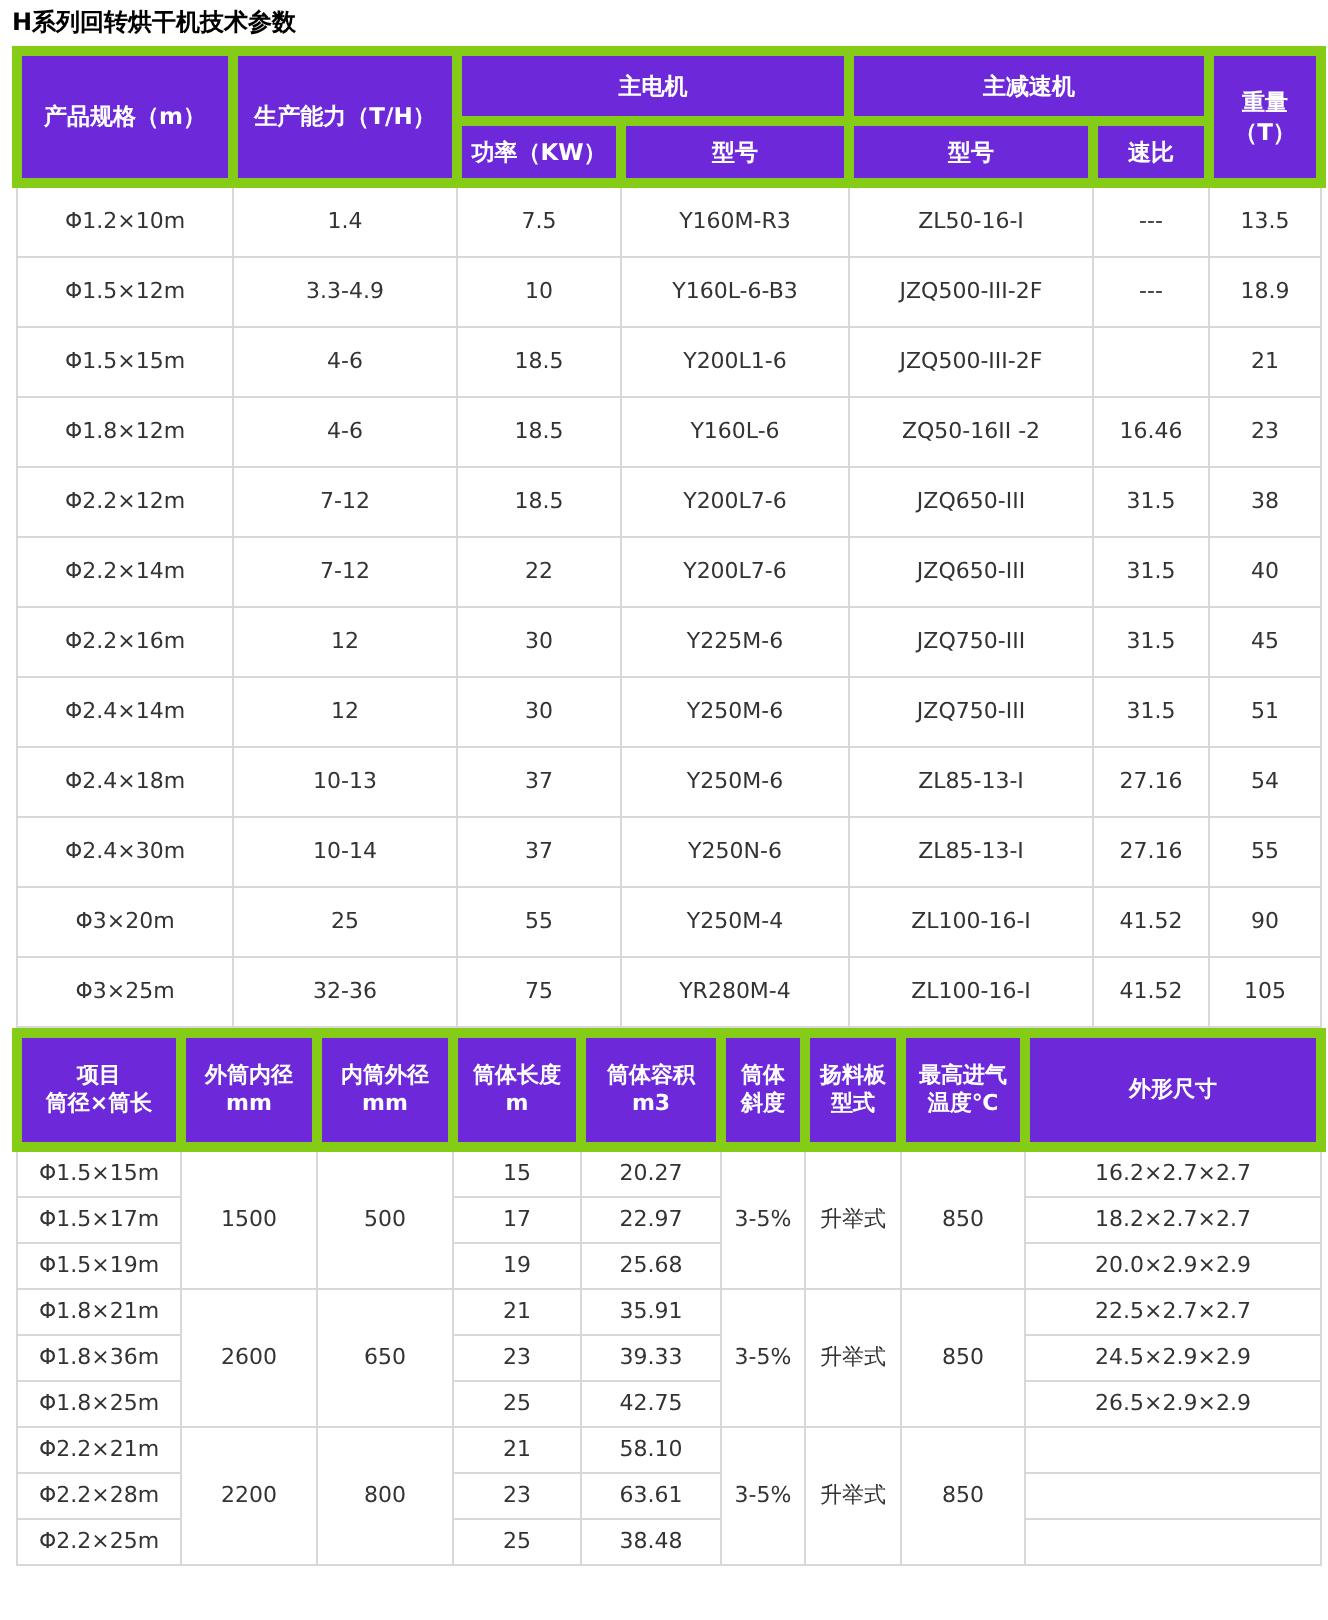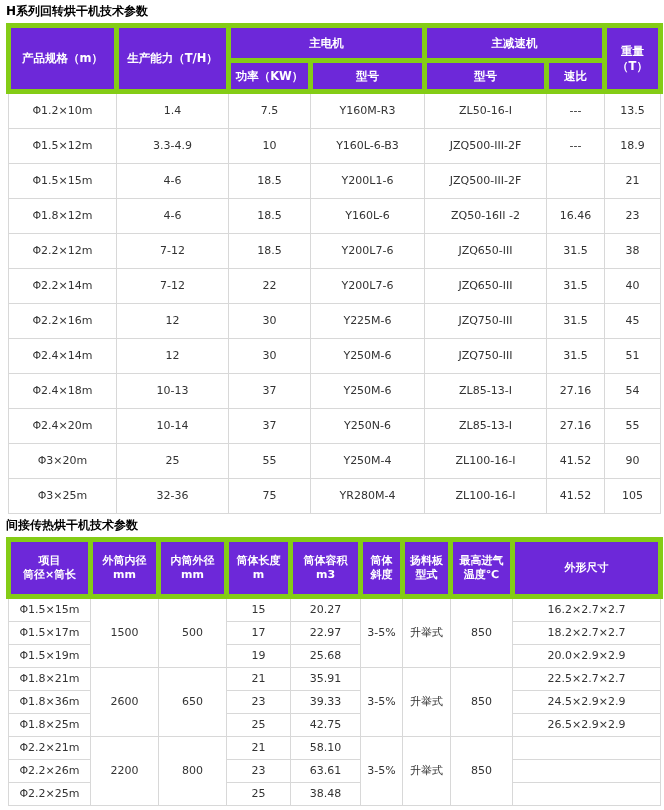--- a/index.html
+++ b/index.html
@@ -182,21 +182,21 @@
       <tr>
         <td>Φ2.4×18m</td>
         <td>10-13</td>
         <td>37</td>
         <td>Y250M-6</td>
         <td>ZL85-13-I</td>
         <td>27.16</td>
         <td>54</td>
       </tr>
       <tr>
-        <td>Φ2.4×20m</td>
+        <td>Φ2.4×30m</td>
         <td>10-14</td>
         <td>37</td>
         <td>Y250N-6</td>
         <td>ZL85-13-I</td>
         <td>27.16</td>
         <td>55</td>
       </tr>
       <tr>
         <td>Φ3×20m</td>
         <td>25</td>
@@ -211,21 +211,20 @@
         <td>32-36</td>
         <td>75</td>
         <td>YR280M-4</td>
         <td>ZL100-16-I</td>
         <td>41.52</td>
         <td>105</td>
       </tr>
     </tbody>
   </table>
 
-  <div class="section-title">间接传热烘干机技术参数</div>
 
   <table id="t2">
     <colgroup>
       <col style="width:82px">
       <col style="width:68px">
       <col style="width:68px">
       <col style="width:64px">
       <col style="width:70px">
       <col style="width:42px">
       <col style="width:48px">
@@ -324,21 +323,21 @@
         <td rowspan="3">2200</td>
         <td rowspan="3">800</td>
         <td>21</td>
         <td>58.10</td>
         <td rowspan="3">3-5%</td>
         <td rowspan="3">升举式</td>
         <td rowspan="3">850</td>
         <td></td>
       </tr>
       <tr>
-        <td>Φ2.2×26m</td>
+        <td>Φ2.2×28m</td>
         <td>23</td>
         <td>63.61</td>
         <td></td>
       </tr>
       <tr>
         <td>Φ2.2×25m</td>
         <td>25</td>
         <td>38.48</td>
         <td></td>
       </tr>

